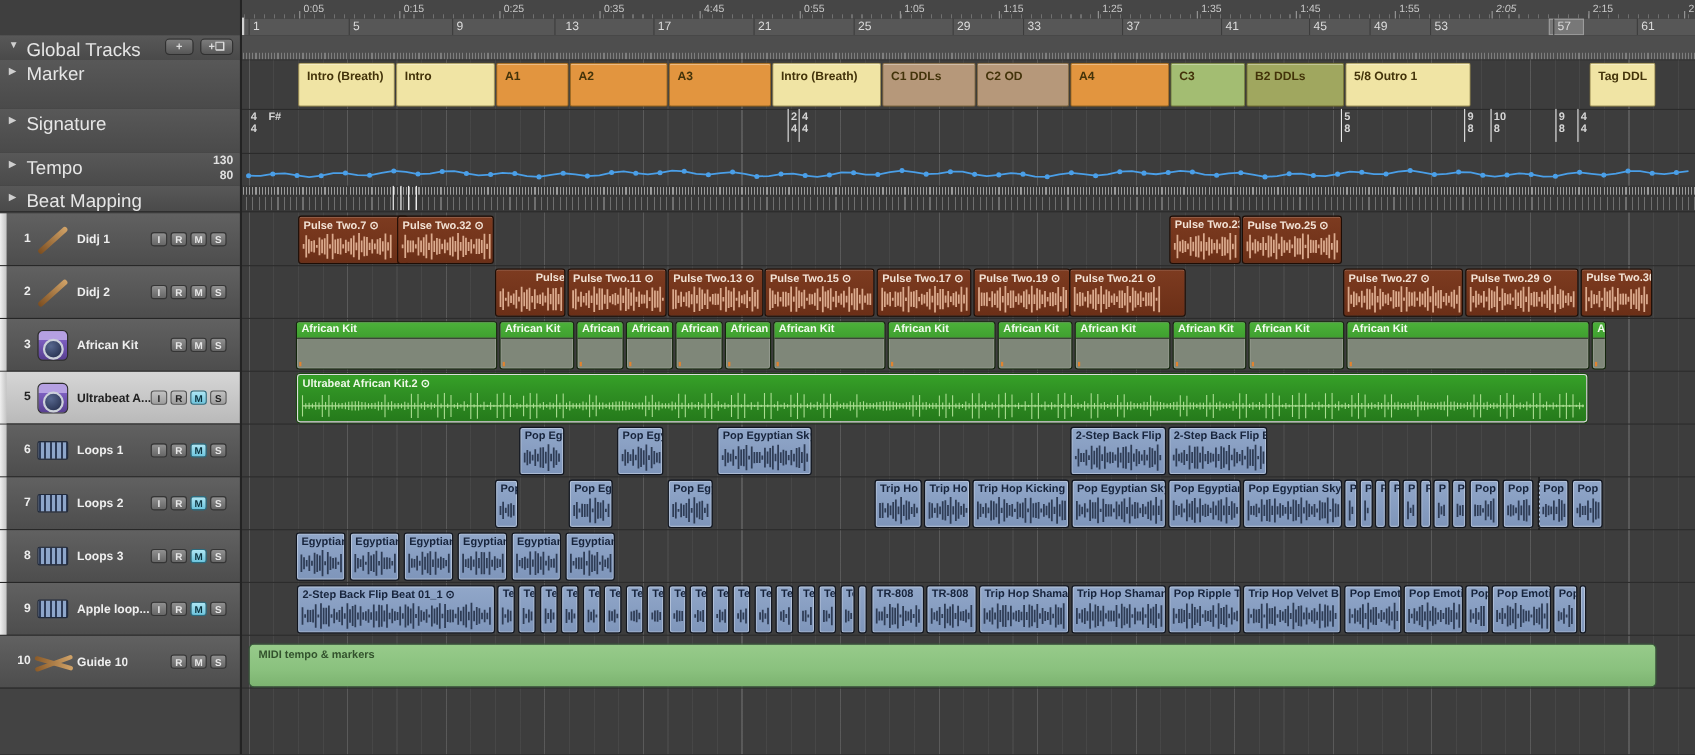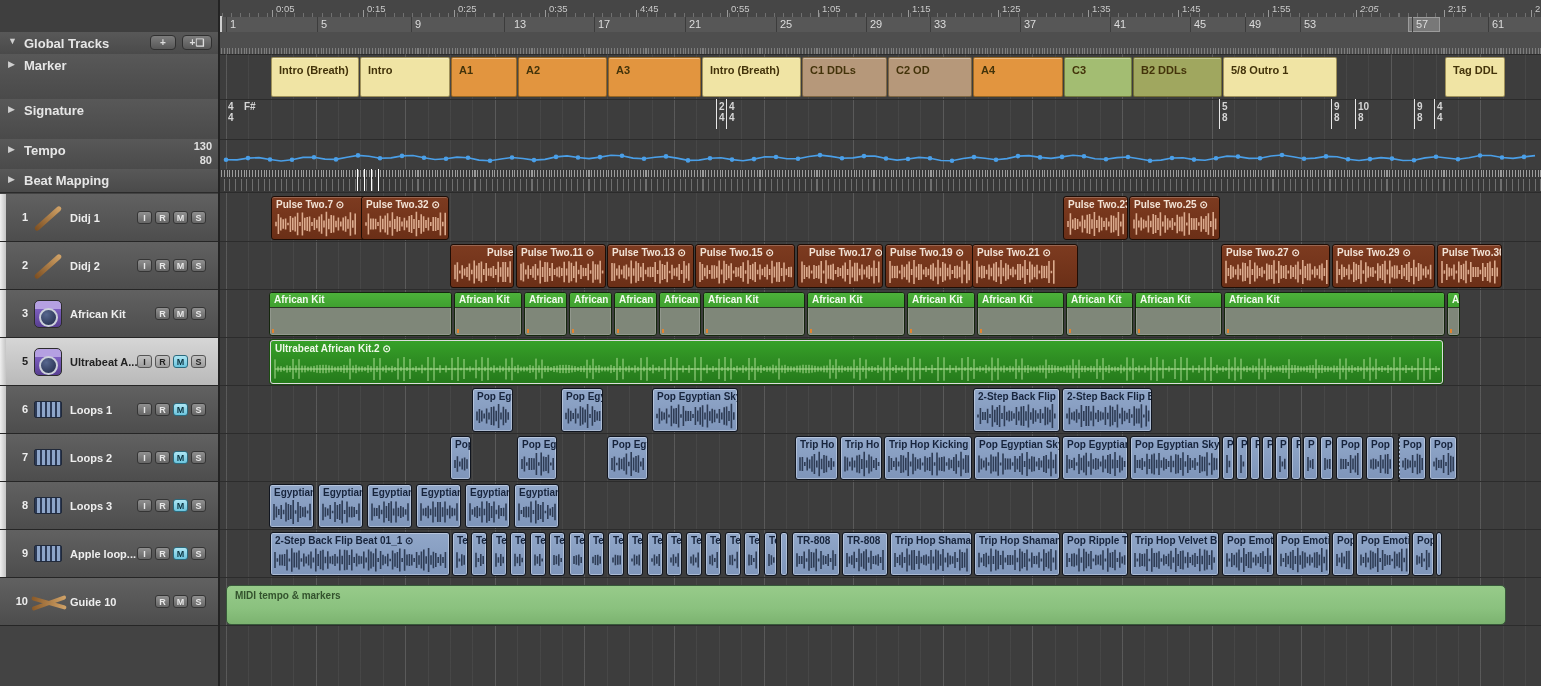--- a/index.html
+++ b/index.html
@@ -3,21 +3,21 @@
 <meta charset="utf-8">
 <style>
   html,body{margin:0;padding:0;background:#2b2b2b}
   .app{position:relative;width:1541px;height:686px;background:#3d3d3d;overflow:hidden;
        font-family:"Liberation Sans",sans-serif;-webkit-font-smoothing:antialiased}
   
   .sidebar{position:absolute;left:0;top:0;width:218px;height:686px;background:#434343;z-index:6;border-right:2px solid #232323}
   .corner{position:absolute;left:0;top:0;width:218px;height:32px;background:#3f3f3f;border-bottom:1px solid #2a2a2a}
   .gt-row{position:absolute;left:0;width:218px;background:linear-gradient(#585858,#4a4a4a);border-bottom:1px solid #2b2b2b;color:#e6e6e6}
   .gt-row .tri{position:absolute;left:8px;top:5px;font-size:9px;color:#cfcfcf}
-  .gt-row .lbl{position:absolute;left:24px;top:4px;font-size:13px;font-weight:bold}
+  .gt-row .lbl{position:absolute;left:24px;top:4px;font-size:17px;font-weight:normal}
   .gt-head{height:22px;top:32px}
   .gt-head .tri{top:4px}
   .gbtn{position:absolute;top:3px;height:15px;border-radius:4px;background:linear-gradient(#7d7d7d,#575757);
         border:1px solid #303030;color:#ddd;font-size:10px;font-weight:bold;text-align:center;line-height:14px;box-sizing:border-box}
   .gbtn1{left:150px;width:26px}
   .gbtn2{left:182px;width:30px}
   .row-marker{top:54px;height:45px}
   .row-signature{top:99px;height:40px}
   .row-tempo{top:139px;height:30px}
   .row-beatmap{top:169px;height:23px}
@@ -362,21 +362,21 @@
             <svg width="83" height="26" class="wv">
               <path d="M2.0 3.9V22.1M4.4 4.3V21.7M6.8 9.6V16.4M9.2 6.2V19.8M11.6 10.5V15.5M14.0 6.7V19.3M16.4 5.5V20.5M18.8 8.4V17.6M21.2 1.4V24.6M23.6 9.2V16.8M26.0 2.3V23.7M28.4 4.1V21.9M30.8 7.8V18.2M33.2 4.1V21.9M35.6 10.8V15.2M38.0 8.2V17.8M40.4 7.8V18.2M42.8 8.0V18.0M45.2 2.9V23.1M47.6 10.9V15.1M50.0 1.6V24.4M52.4 4.9V21.1M54.8 5.9V20.1M57.2 2.7V23.3M59.6 11.7V14.3M62.0 5.7V20.3M64.4 9.3V16.7M66.8 8.4V17.6M69.2 5.0V21.0M71.6 11.1V14.9M74.0 1.9V24.1M76.4 6.4V19.6M78.8 4.3V21.7" stroke="var(--wave-brown)" stroke-width="1.6" fill="none"></path>
             </svg>
           </div>
           <div class="region brown" style="left: 477px; width: 100px;">
             <div class="rlabel">Pulse Two.15 ⊙</div>
             <svg width="96" height="26" class="wv">
               <path d="M2.0 3.1V22.9M4.4 5.0V21.0M6.8 8.7V17.3M9.2 6.3V19.7M11.6 11.0V15.0M14.0 6.3V19.7M16.4 6.2V19.8M18.8 7.3V18.7M21.2 1.5V24.5M23.6 10.6V15.4M26.0 1.7V24.3M28.4 5.1V20.9M30.8 6.7V19.3M33.2 4.3V21.7M35.6 11.6V14.4M38.0 8.0V18.0M40.4 8.4V17.6M42.8 7.1V18.9M45.2 3.2V22.8M47.6 11.2V14.8M50.0 1.2V24.8M52.4 6.1V19.9M54.8 4.8V21.2M57.2 3.1V22.9M59.6 10.7V15.3M62.0 5.6V20.4M64.4 9.8V16.2M66.8 7.9V18.1M69.2 5.4V20.6M71.6 9.9V16.1M74.0 1.7V24.3M76.4 7.6V18.4M78.8 3.3V22.7M81.2 2.9V23.1M83.6 9.0V17.0M86.0 3.4V22.6M88.4 9.7V16.3M90.8 7.9V18.1M93.2 7.8V18.2" stroke="var(--wave-brown)" stroke-width="1.6" fill="none"></path>
             </svg>
           </div>
-          <div class="region brown" style="left: 579px; width: 86px; padding-left: 7px;">
+          <div class="region brown" style="left: 579px; width: 86px;">
             <div class="rlabel">Pulse Two.17 ⊙</div>
             <svg width="82" height="26" class="wv">
               <path d="M2.0 2.5V23.5M4.4 5.9V20.1M6.8 7.9V18.1M9.2 6.5V19.5M11.6 11.6V14.4M14.0 5.9V20.1M16.4 7.0V19.0M18.8 6.2V19.8M21.2 1.9V24.1M23.6 11.4V14.6M26.0 1.2V24.8M28.4 6.2V19.8M30.8 5.8V20.2M33.2 4.7V21.3M35.6 11.1V14.9M38.0 8.0V18.0M40.4 9.0V17.0M42.8 6.4V19.6M45.2 3.6V22.4M47.6 9.9V16.1M50.0 0.9V25.1M52.4 7.4V18.6M54.8 3.8V22.2M57.2 3.8V22.2M59.6 9.7V16.3M62.0 5.6V20.4M64.4 10.4V15.6M66.8 7.4V18.6M69.2 5.9V20.1M71.6 8.8V17.2M74.0 1.6V24.4M76.4 9.0V17.0M78.8 2.4V23.6" stroke="var(--wave-brown)" stroke-width="1.6" fill="none"></path>
             </svg>
           </div>
           <div class="region brown" style="left: 667px; width: 88px;">
             <div class="rlabel">Pulse Two.19 ⊙</div>
             <svg width="84" height="26" class="wv">
               <path d="M2.0 2.1V23.9M4.4 6.8V19.2M6.8 7.1V18.9M9.2 6.7V19.3M11.6 11.4V14.6M14.0 5.7V20.3M16.4 7.8V18.2M18.8 5.2V20.8M21.2 2.4V23.6M23.6 10.0V16.0M26.0 1.0V25.0M28.4 7.4V18.6M30.8 5.0V21.0M33.2 5.2V20.8M35.6 10.4V15.6M38.0 7.9V18.1M40.4 9.7V16.3M42.8 5.7V20.3M45.2 4.2V21.8M47.6 8.5V17.5M50.0 0.8V25.2M52.4 8.7V17.3M54.8 3.0V23.0M57.2 4.5V21.5M59.6 8.7V17.3M62.0 5.6V20.4M64.4 10.9V15.1M66.8 6.9V19.1M69.2 6.5V19.5M71.6 7.7V18.3M74.0 1.8V24.2M76.4 10.4V15.6M78.8 1.8V24.2M81.2 4.7V21.3" stroke="var(--wave-brown)" stroke-width="1.6" fill="none"></path>
             </svg>

